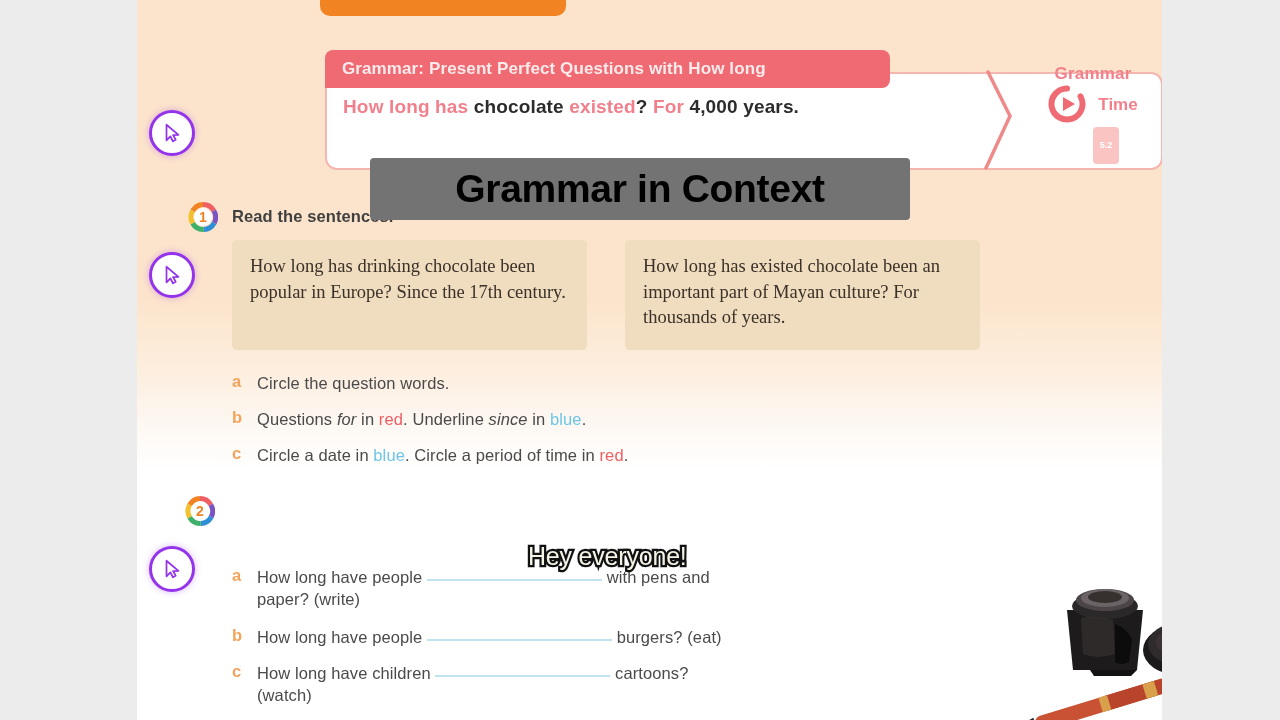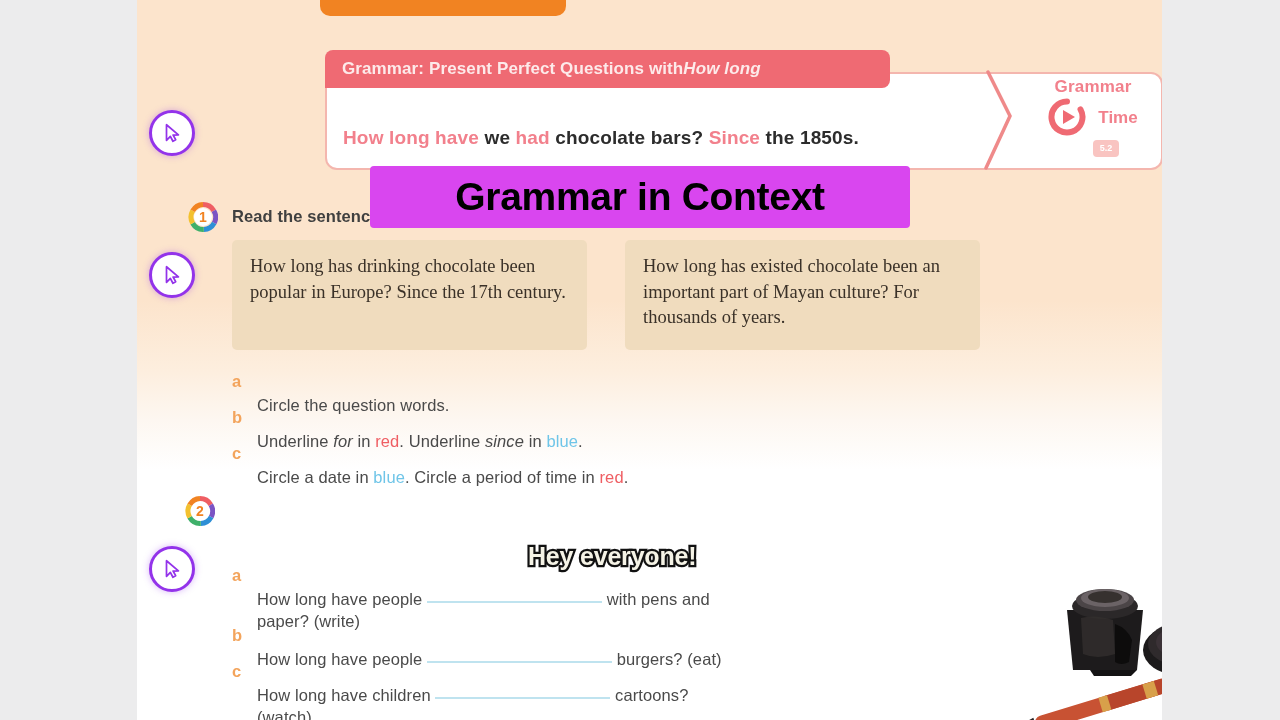--- a/index.html
+++ b/index.html
@@ -32,49 +32,49 @@
     background:#ffffff;border:2px solid #f4b6ae;border-radius:12px;
     box-sizing:border-box;
   }
   .grammar-header{
     position:absolute;left:0;top:0;width:565px;height:38px;
     background:#ef6a73;border-radius:8px 8px 8px 0;
     color:#fdeaea;font-size:17px;font-weight:bold;
     letter-spacing:.1px;
     display:flex;align-items:center;padding-left:17px;box-sizing:border-box;
   }
-  .grammar-header .it{font-style:italic;font-weight:bold;}
+  .grammar-header .it{font-weight:bold;margin-left:5px;}
   .grammar-header .gw{margin-right:5px;}
 
   .gline{
     position:absolute;left:18px;font-size:19px;font-weight:bold;
     color:#2c2c2c;white-space:nowrap;letter-spacing:.15px;
   }
   .gline.l1{top:46px;}
   .gline.l2{top:77px;}
   .pink{color:#f2808c;}
   .dark{color:#2c2c2c;}
 
   
   .chev{position:absolute;left:655px;top:20px;width:44px;height:100px;}
 
   
   .gtime{
     position:absolute;left:700px;top:28px;width:136px;height:86px;
-    display:flex;flex-direction:column;align-items:center;justify-content:flex-start;
+    display:flex;flex-direction:column;align-items:center;justify-content:flex-end;
   }
   .gtime .gt-word{
     color:#f2808c;font-size:17px;font-weight:bold;letter-spacing:.2px;line-height:1;
   }
   .gt-row{display:flex;align-items:center;margin-top:3px;}
   .gt-circle{position:relative;width:38px;height:38px;}
   .gt-t{color:#f2808c;font-size:17px;font-weight:bold;margin-left:12px;line-height:1;}
   .gt-unit{
     margin-top:4px;margin-left:26px;background:#f9c4c1;color:#ffffff;
-    font-size:9px;font-weight:bold;border-radius:4px;padding:4px 7px;line-height:1;
+    font-size:9px;font-weight:bold;border-radius:4px;padding:14px 7px;line-height:1;
   }
 
   
   .num-badge{position:absolute;width:30px;height:30px;}
   .num-badge .nb-num{
     position:absolute;left:0;top:0;width:30px;height:30px;
     display:flex;align-items:center;justify-content:center;
     font-size:14px;font-weight:bold;color:#f18322;
   }
 
@@ -89,21 +89,21 @@
     color:#3a3128;line-height:1.38;
     font-family:"Liberation Serif", serif;font-size:18.5px;
     padding:14px 18px 16px 18px;box-sizing:border-box;
   }
 
   
   .abc{position:absolute;font-size:16.5px;color:#4a4a4a;letter-spacing:.1px;}
   .abc .ltr{
     position:absolute;left:0;top:0;width:18px;color:#f3a45c;font-weight:600;
   }
-  .abc .txt{display:block;margin-left:25px;line-height:1.35;margin-top:22px;}
+  .abc .txt{display:block;margin-left:25px;line-height:1.35;}
   .red{color:#ef5e63;}
   .blue{color:#6fc5e8;}
   .ital{font-style:italic;}
 
   .blank{
     display:inline-block;border-bottom:2px solid #bfe3ef;
     vertical-align:2px;
   }
 
   
@@ -116,28 +116,28 @@
   }
 
   
   .photo{
     position:absolute;left:858px;top:558px;width:290px;height:162px;
     background:#ffffff;overflow:hidden;
   }
 
   
   .title-overlay{
-    position:absolute;left:370px;top:166px;width:540px;height:62px;
-    background:#d946ef;border-radius:4px;
+    position:absolute;left:370px;top:158px;width:540px;height:62px;
+    background:#737373;border-radius:4px;
     display:flex;align-items:center;justify-content:center;
     font-size:39px;font-weight:bold;color:#000000;letter-spacing:-.3px;
   }
   .caption-overlay{
     position:absolute;left:528px;top:542px;width:auto;
-    font-size:25px;font-weight:bold;color:#f5f3e6;letter-spacing:-.2px;
+    font-size:25px;font-weight:normal;color:#f5f3e6;letter-spacing:-.2px;
     -webkit-text-stroke:4.5px #111111;paint-order:stroke fill;
     white-space:nowrap;
   }
 </style>
 </head>
 <body>
 
 <div id="stage">
 
   <div id="page">
@@ -147,29 +147,28 @@
     <div class="grammar-wrap">
 
       <div class="grammar-card"></div>
 
       <div class="grammar-header">
         <span class="gw">Grammar:</span>
         <span>Present Perfect Questions with</span>
         <span class="it">How long</span>
       </div>
 
-
-      <div class="gline l2">
-        <span class="pink">How long have</span>
-        <span class="dark">we</span>
-        <span class="pink">had</span>
-        <span class="dark">chocolate bars?</span>
-        <span class="pink">Since</span>
-        <span class="dark">the 1850s.</span>
+      <div class="gline l1">
+        <span class="pink">How long has</span>
+        <span class="dark">chocolate</span>
+        <span class="pink">existed</span><span class="dark">?</span>
+        <span class="pink">For</span>
+        <span class="dark">4,000 years.</span>
       </div>
+
 
       <svg class="chev" viewBox="0 0 44 100">
         <path d="M8 2 L30 46 L6 98" stroke="#ef8a8a" stroke-width="3.5" fill="none" stroke-linecap="round"></path>
       </svg>
 
       <div class="gtime">
         <div class="gt-word">Grammar</div>
         <div class="gt-row">
           <div class="gt-circle">
             <svg viewBox="0 0 38 38" width="38" height="38">
@@ -204,21 +203,21 @@
     <div class="sent-card" style="left:488px;top:240px;width:355px;height:110px;">How long has existed chocolate been an important part of Mayan culture? For thousands of years.</div>
 
     <div class="abc" style="left:95px;top:372px;width:620px;">
       <span class="ltr">a</span>
       <span class="txt">Circle the question words.</span>
     </div>
 
     <div class="abc" style="left:95px;top:408px;width:620px;">
       <span class="ltr">b</span>
       <span class="txt">
-        <span>Underline </span><span class="ital">for</span><span> in </span><span class="red">red</span><span>. Underline </span><span class="ital">since</span><span> in </span><span class="blue">blue</span><span>.</span>
+        <span>Questions </span><span class="ital">for</span><span> in </span><span class="red">red</span><span>. Underline </span><span class="ital">since</span><span> in </span><span class="blue">blue</span><span>.</span>
       </span>
     </div>
 
     <div class="abc" style="left:95px;top:444px;width:620px;">
       <span class="ltr">c</span>
       <span class="txt">
         <span>Circle a date in </span><span class="blue">blue</span><span>. Circle a period of time in </span><span class="red">red</span><span>.</span>
       </span>
     </div>
 

